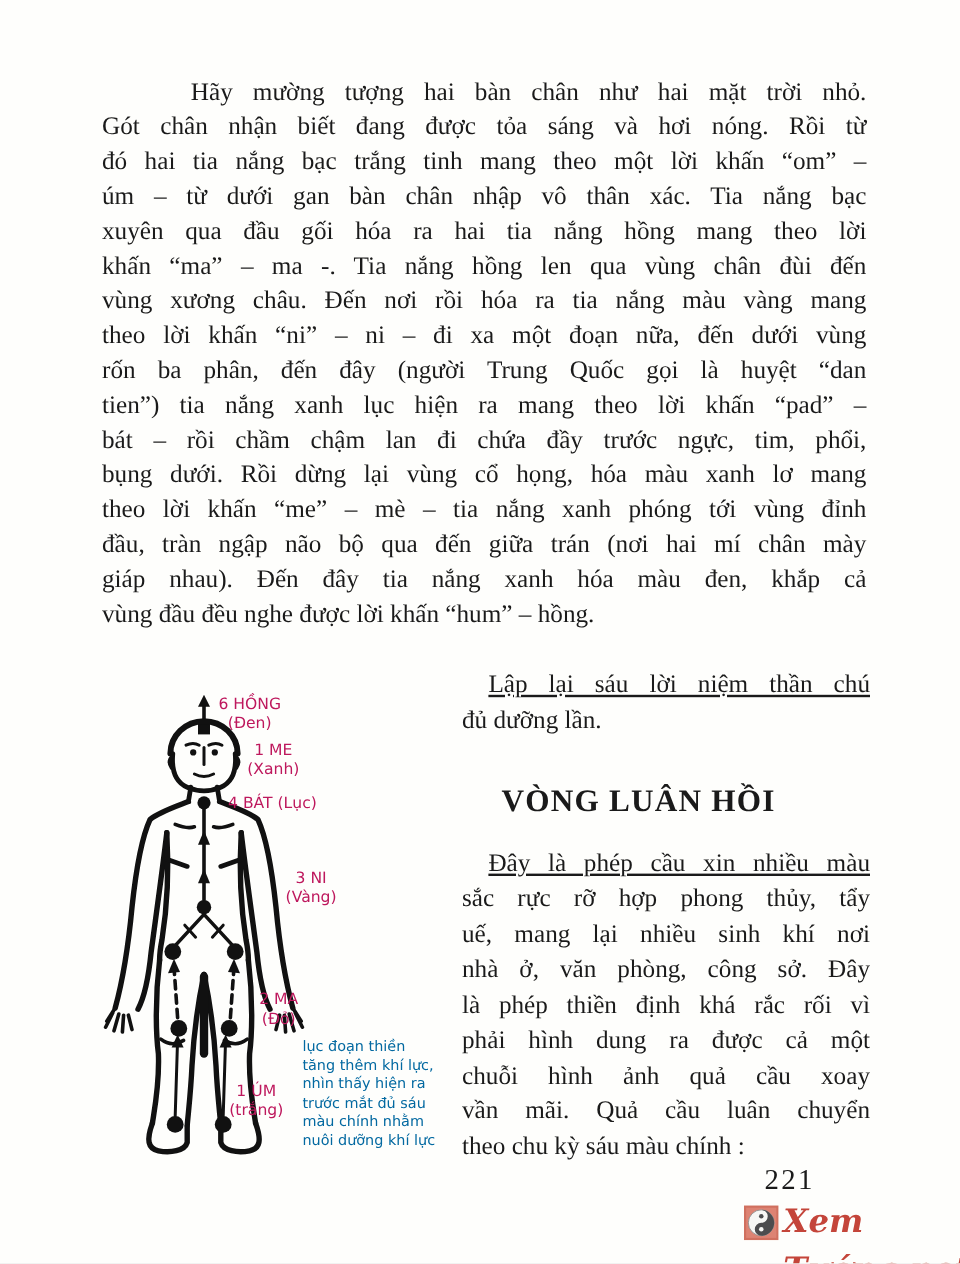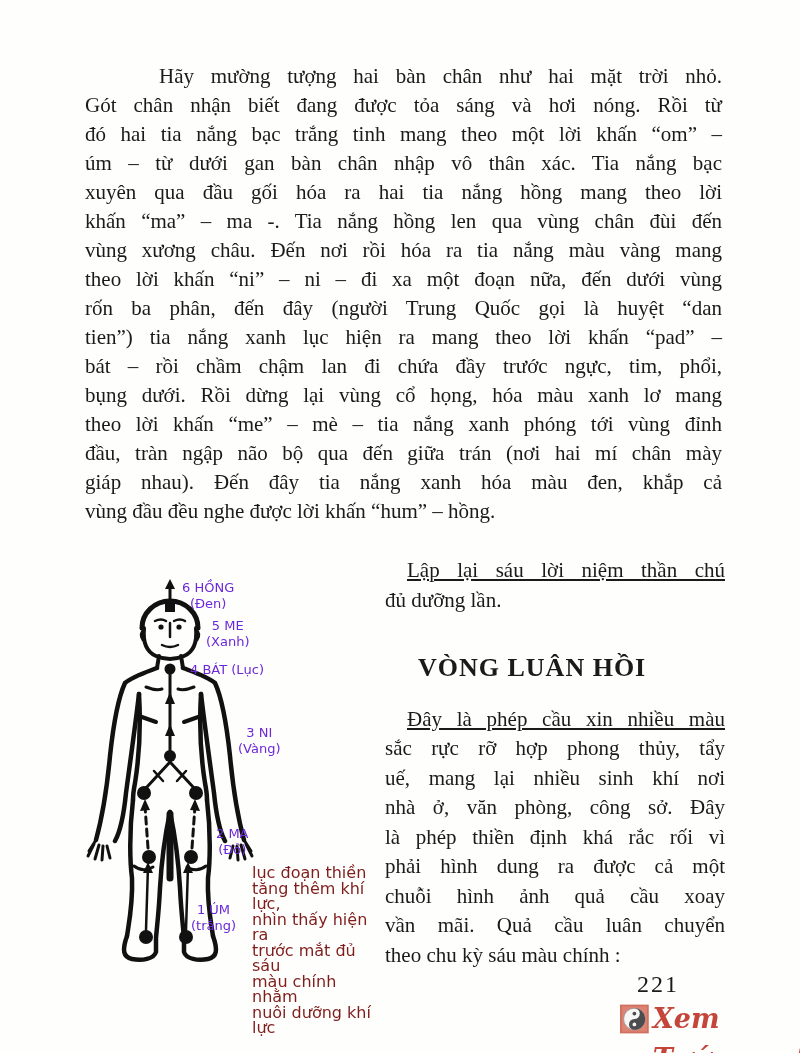--- a/index.html
+++ b/index.html
@@ -18,30 +18,30 @@
   .right-col { position:absolute; left:385px; top:556px; width:340px;
                font-size:21px; line-height:29.5px; }
   .right-col .line.indent2 { padding-left:22px;text-decoration:underline; }
   .section-heading { margin-top:38px; padding-left:33px;
     font-weight:bold; font-size:26px; letter-spacing:1px; }
   .right-para { margin-top:22px; }
   
   .figure { position:absolute; left:82px; top:578px; width:302px; height:395px; }
   .figure svg.body { position:absolute; left:0; top:0; }
   .fig-label { position:absolute; font-family:"DejaVu Sans", sans-serif;
-               font-size:13px; line-height:16px; text-align:center; color:#6d28d9; }
+               font-size:13px; line-height:16px; text-align:center; color:#be185d; }
   .lbl-6 { left:100px; top:2px; }
   .lbl-5 { left:124px; top:40px; }
   .lbl-4 { left:108px; top:84px; text-align:right; }
   .lbl-3 { left:156px; top:147px; }
   .lbl-2 { left:134px; top:248px; }
   .lbl-1 { left:109px; top:324px; }
   .fig-caption { position:absolute; left:170px; top:287px; width:132px;
-                 font-family:"DejaVu Sans", sans-serif; font-size:16px;
-                 line-height:15.5px; color:#7f1d1d; }
+                 font-family:"DejaVu Sans", sans-serif; font-size:12px;
+                 line-height:15.5px; color:#0369a1; }
   
   .page-number { position:absolute; left:637px; top:971px; font-size:24px;
                  letter-spacing:2px; }
   .watermark { position:absolute; left:620px; top:999px; display:flex;
                align-items:flex-start; gap:4px; }
   .watermark .wm-text { font-family:"DejaVu Serif", serif; font-style:italic;
                font-weight:bold; font-size:27px; color:#c4453a; line-height:40px; }
 </style>
 </head>
 <body>
@@ -144,21 +144,21 @@
       <polygon points="101,295 106,284 111,295" fill="#111" stroke="none"></polygon>
       <circle cx="64" cy="359" r="7" fill="#111" stroke="none"></circle>
       <circle cx="104" cy="359" r="7" fill="#111" stroke="none"></circle>
     </svg>
 
     <div class="fig-label lbl-6">
       <div>6 HỒNG</div>
       <div>(Đen)</div>
     </div>
     <div class="fig-label lbl-5">
-      <div>5 ME</div>
+      <div>1 ME</div>
       <div>(Xanh)</div>
     </div>
     <div class="fig-label lbl-4">
       <div>4 BÁT (Lục)</div>
     </div>
     <div class="fig-label lbl-3">
       <div>3 NI</div>
       <div>(Vàng)</div>
     </div>
     <div class="fig-label lbl-2">

